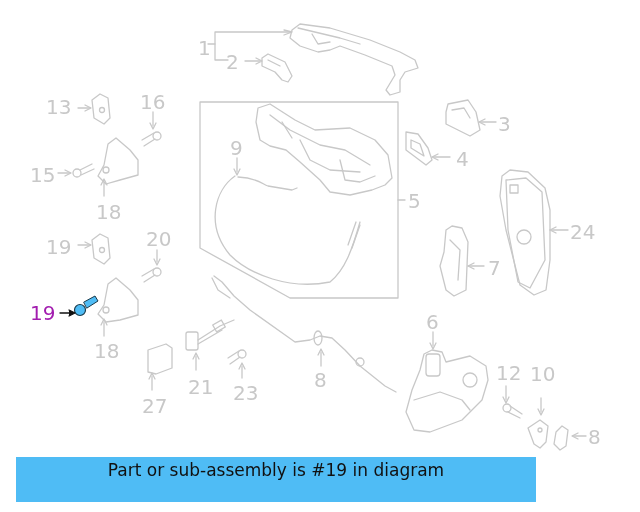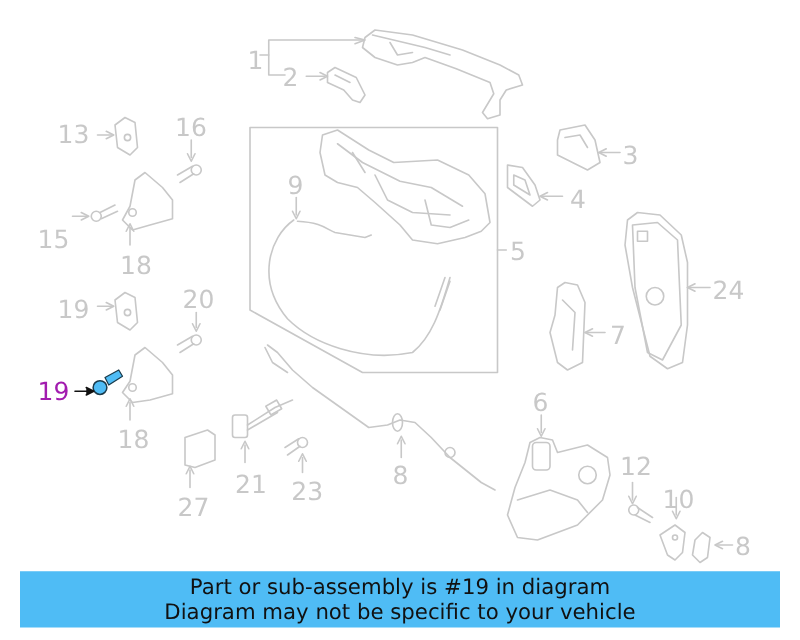--- a/index.html
+++ b/index.html
@@ -1,20 +1,20 @@
 <!DOCTYPE html>
 <html><head>
 <meta charset="utf-8">
 <style>
   html, body { margin: 0; padding: 0; background: #ffffff; }
   body { width: 640px; height: 512px; position: relative; overflow: hidden; font-family: "DejaVu Sans", sans-serif; }
   #diagram { position: absolute; left: 0; top: 0; width: 640px; height: 455px; }
   .lbl { position: absolute; font-family: "DejaVu Sans", sans-serif; font-size: 20px; color: #c8c8c8; line-height: 1; }
   .lbl.hl { color: #a21caf; }
-  .banner { position: absolute; left: 16px; top: 457px; width: 608px; height: 45px; background: #4fbcf5; color: #111; text-align: center; font-size: 17px; line-height: 20px; padding-top: 3px; box-sizing: border-box; }
+  .banner { position: absolute; left: 16px; top: 457px; width: 520px; height: 45px; background: #4fbcf5; color: #111; text-align: center; font-size: 17px; line-height: 20px; padding-top: 3px; box-sizing: border-box; }
   .banner div { white-space: nowrap; }
 </style>
 </head>
 <body>
 
 <div id="diagram">
   <svg width="640" height="455" viewBox="0 0 640 455" fill="none" stroke="#c8c8c8" stroke-width="1.3" stroke-linejoin="round" stroke-linecap="round">
 
     <g>
       <path d="M292 30 L300 24 L330 28 L370 40 L400 52 L415 60 L418 68 L405 72 L400 80 L400 92 L390 95 L386 90 L395 75 L392 66 L365 55 L340 46 L330 50 L318 52 L300 46 L290 38 Z"></path>
@@ -195,33 +195,32 @@
 
   <span class="lbl" style="left:198px;top:38px">1</span>
   <span class="lbl" style="left:226px;top:52px">2</span>
   <span class="lbl" style="left:498px;top:114px">3</span>
   <span class="lbl" style="left:456px;top:149px">4</span>
   <span class="lbl" style="left:408px;top:191px">5</span>
   <span class="lbl" style="left:426px;top:312px">6</span>
   <span class="lbl" style="left:488px;top:258px">7</span>
   <span class="lbl" style="left:314px;top:370px">8</span>
   <span class="lbl" style="left:230px;top:138px">9</span>
-  <span class="lbl" style="left:530px;top:389px">10</span>
+  <span class="lbl" style="left:530px;top:364px">10</span>
   <span class="lbl" style="left:588px;top:427px">8</span>
   <span class="lbl" style="left:496px;top:363px">12</span>
   <span class="lbl" style="left:46px;top:97px">13</span>
   <span class="lbl" style="left:96px;top:202px">18</span>
-  <span class="lbl" style="left:30px;top:181px">15</span>
+  <span class="lbl" style="left:30px;top:165px">15</span>
   <span class="lbl" style="left:140px;top:92px">16</span>
   <span class="lbl" style="left:46px;top:237px">19</span>
   <span class="lbl" style="left:94px;top:341px">18</span>
   <span class="lbl hl" style="left:30px;top:303px">19</span>
   <span class="lbl" style="left:146px;top:229px">20</span>
   <span class="lbl" style="left:188px;top:377px">21</span>
   <span class="lbl" style="left:142px;top:396px">27</span>
   <span class="lbl" style="left:233px;top:383px">23</span>
   <span class="lbl" style="left:570px;top:222px">24</span>
 </div>
 
 <div class="banner">
   <div>Part or sub-assembly is #19 in diagram</div>
-  <div>Diagram may not be specific to your vehicle</div>
 </div>
 
 </body></html>

